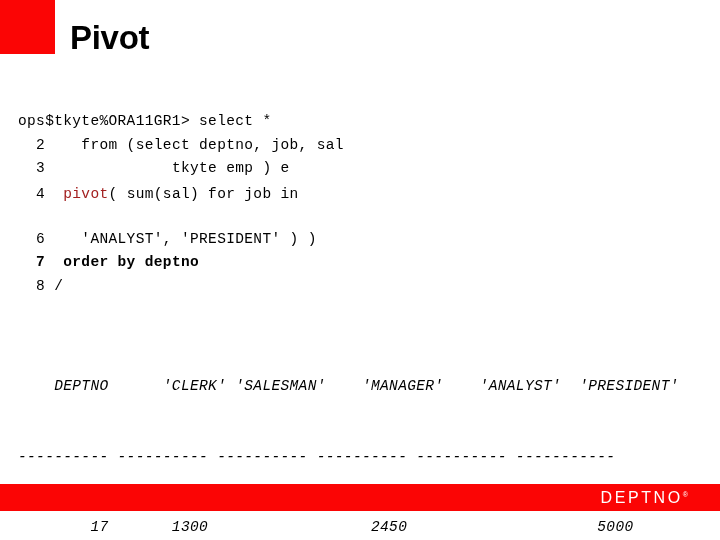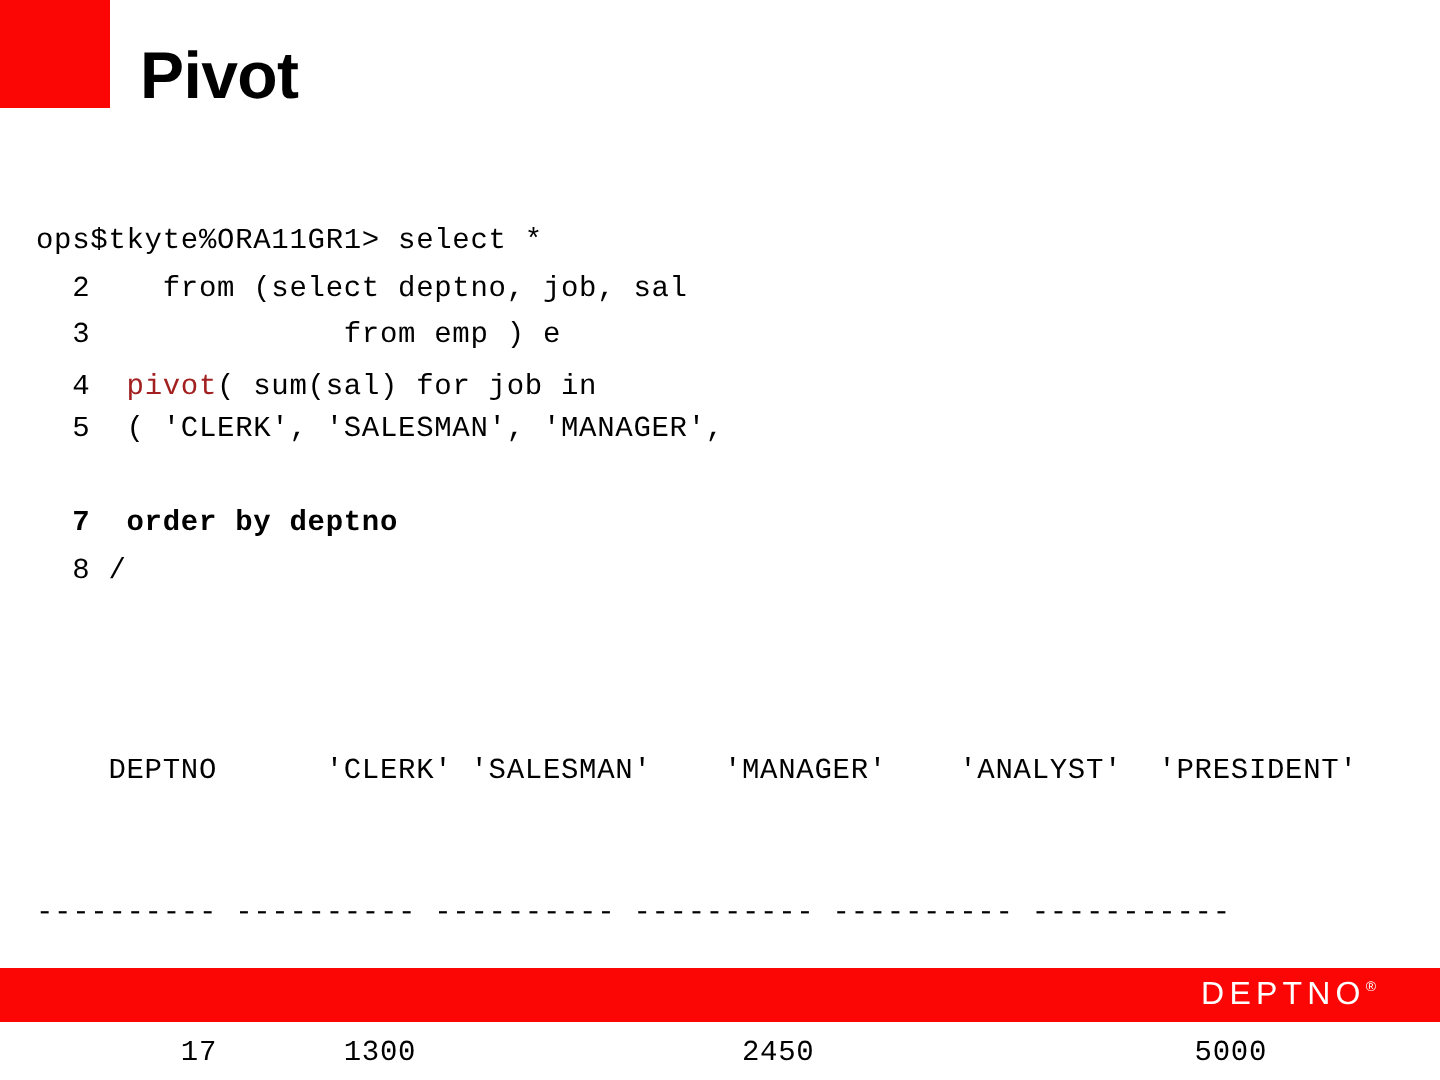--- a/index.html
+++ b/index.html
@@ -80,20 +80,21 @@
     white-space: pre;
     font-family: "Liberation Mono", "DejaVu Sans Mono", monospace;
     font-size: 14.5px;
     line-height: 23.5px;
     letter-spacing: 0.35px;
     color: #000000;
   }
   .grid-row {
     white-space: pre;
     display: block;
+    font-style: italic;
   }
 
   
   #slide-footer {
     position: absolute;
     left: 0;
     top: 484px;
     width: 720px;
     height: 27px;
     background: #fb0505;
@@ -120,23 +121,23 @@
 <body>
 
 <div id="slide-header">
   <div id="header-accent-square"></div>
   <div id="page-title">Pivot</div>
 </div>
 
 <div id="terminal">
   <div class="term-line" style="top:0px;">ops$tkyte%ORA11GR1&gt; select *</div>
   <div class="term-line" style="top:23.5px;"><span>  2</span><span>    from (select deptno, job, sal</span></div>
-  <div class="term-line" style="top:47px;"><span>  3</span><span>              from emp ) e</span></div>
+  <div class="term-line" style="top:47px;"><span>  3</span><span>              tkyte emp ) e</span></div>
   <div class="term-line" style="top:73px;"><span>  4</span><span>  </span><span class="kw-pivot">pivot</span><span>( sum(sal) for job in</span></div>
-  <div class="term-line" style="top:94px;"><span>  5</span><span>  ( 'CLERK', 'SALESMAN', 'MANAGER',</span></div>
+  <div class="term-line" style="top:117.5px;"><span>  6</span><span>    'ANALYST', 'PRESIDENT' ) )</span></div>
   <div class="term-line" style="top:141px;font-weight:bold;"><span>  7</span><span>  order by deptno</span></div>
   <div class="term-line" style="top:164.5px;"><span>  8</span><span> /</span></div>
 </div>
 
 <div id="result-grid">
   <span class="grid-row">    DEPTNO      'CLERK' 'SALESMAN'    'MANAGER'    'ANALYST'  'PRESIDENT'</span>
   <span class="grid-row">---------- ---------- ---------- ---------- ---------- -----------</span>
   <span class="grid-row">        17       1300                  2450                     5000</span>
   
   

